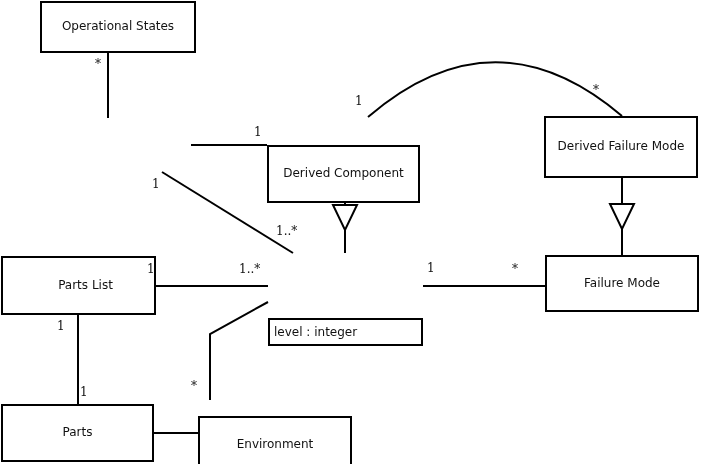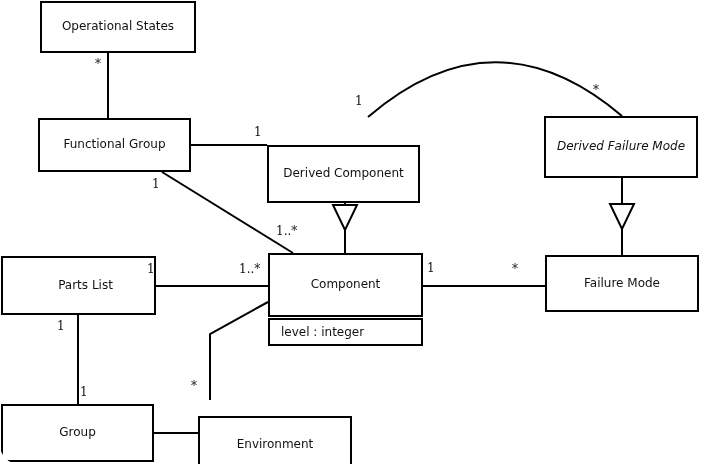--- a/index.html
+++ b/index.html
@@ -3,21 +3,20 @@
 <meta charset="utf-8">
 <style>
   html,body{margin:0;padding:0;background:#ffffff;}
   .stage{
     position:relative;
     width:702px;height:464px;
     background:#ffffff;
     font-family:"DejaVu Sans", sans-serif;
     color:#111111;
     overflow:hidden;
-    border-radius:19px;
   }
   .edges{position:absolute;left:0;top:0;z-index:1;}
   .uml-box{
     position:absolute;
     box-sizing:border-box;
     background:#ffffff;
     border:2px solid #000000;
     display:flex;
     align-items:center;
     justify-content:center;
@@ -27,39 +26,39 @@
     white-space:nowrap;
   }
   .uml-attr{
     position:absolute;
     box-sizing:border-box;
     background:#ffffff;
     border:2px solid #000000;
     display:flex;
     align-items:center;
     justify-content:flex-start;
-    padding-left:11px;
+    padding-left:4px;
     font-size:12px;
     z-index:2;
     white-space:nowrap;
   }
   .mult{
     position:absolute;
     font-family:"DejaVu Serif", serif;
     font-size:12px;
     line-height:1;
     color:#111111;
     z-index:3;
     white-space:nowrap;
   }
   
   #box-operational-states{left:40px;top:1px;width:156px;height:52px;}
   #box-functional-group{left:38px;top:118px;width:153px;height:54px;}
   #box-derived-component{left:267px;top:117px;width:153px;height:58px;margin-top:28px;}
-  #box-derived-failure-mode{left:544px;top:116px;width:154px;height:62px;font-style:italic;}
+  #box-derived-failure-mode{left:544px;top:116px;width:154px;height:62px;}
   #box-parts-list{left:1px;top:256px;width:155px;height:59px;padding-left:14px;}
   #box-component{left:268px;top:253px;width:155px;height:64px;}
   #box-component-attr{left:268px;top:318px;width:155px;height:28px;}
   #box-failure-mode{left:545px;top:255px;width:154px;height:57px;align-items:center;}
   #box-system{left:1px;top:404px;width:153px;height:58px;}
   #box-environment{left:198px;top:416px;width:154px;height:58px;}
   
   #m-os-fg{left:95px;top:58px;}
   #m-fg-dc{left:254px;top:126px;}
   #m-fg-comp-1{left:152px;top:178px;}
@@ -96,49 +95,43 @@
     <g stroke="#000000" stroke-width="2" fill="#ffffff" stroke-linejoin="miter">
       <polygon points="333,205 357,205 345,230"></polygon>
       <polygon points="610,204 634,204 622,229"></polygon>
     </g>
   </svg>
 
   <div id="box-operational-states" class="uml-box">
     <span>Operational States</span>
   </div>
 
-  <div id="box-functional-group" class="uml-box">
-    <span>Functional Group</span>
-  </div>
 
   <div id="box-derived-component" class="uml-box">
     <span>Derived Component</span>
   </div>
 
   <div id="box-derived-failure-mode" class="uml-box">
     <span>Derived Failure Mode</span>
   </div>
 
   <div id="box-parts-list" class="uml-box">
     <span>Parts List</span>
   </div>
 
-  <div id="box-component" class="uml-box">
-    <span>Component</span>
-  </div>
   <div id="box-component-attr" class="uml-attr">
     <span>level : integer</span>
   </div>
 
   <div id="box-failure-mode" class="uml-box">
     <span>Failure Mode</span>
   </div>
 
   <div id="box-system" class="uml-box">
-    <span>Group</span>
+    <span>Parts</span>
   </div>
 
   <div id="box-environment" class="uml-box">
     <span>Environment</span>
   </div>
 
   <div id="m-os-fg" class="mult">*</div>
   <div id="m-fg-dc" class="mult">1</div>
   <div id="m-fg-comp-1" class="mult">1</div>
   <div id="m-fg-comp-n" class="mult">1..*</div>

